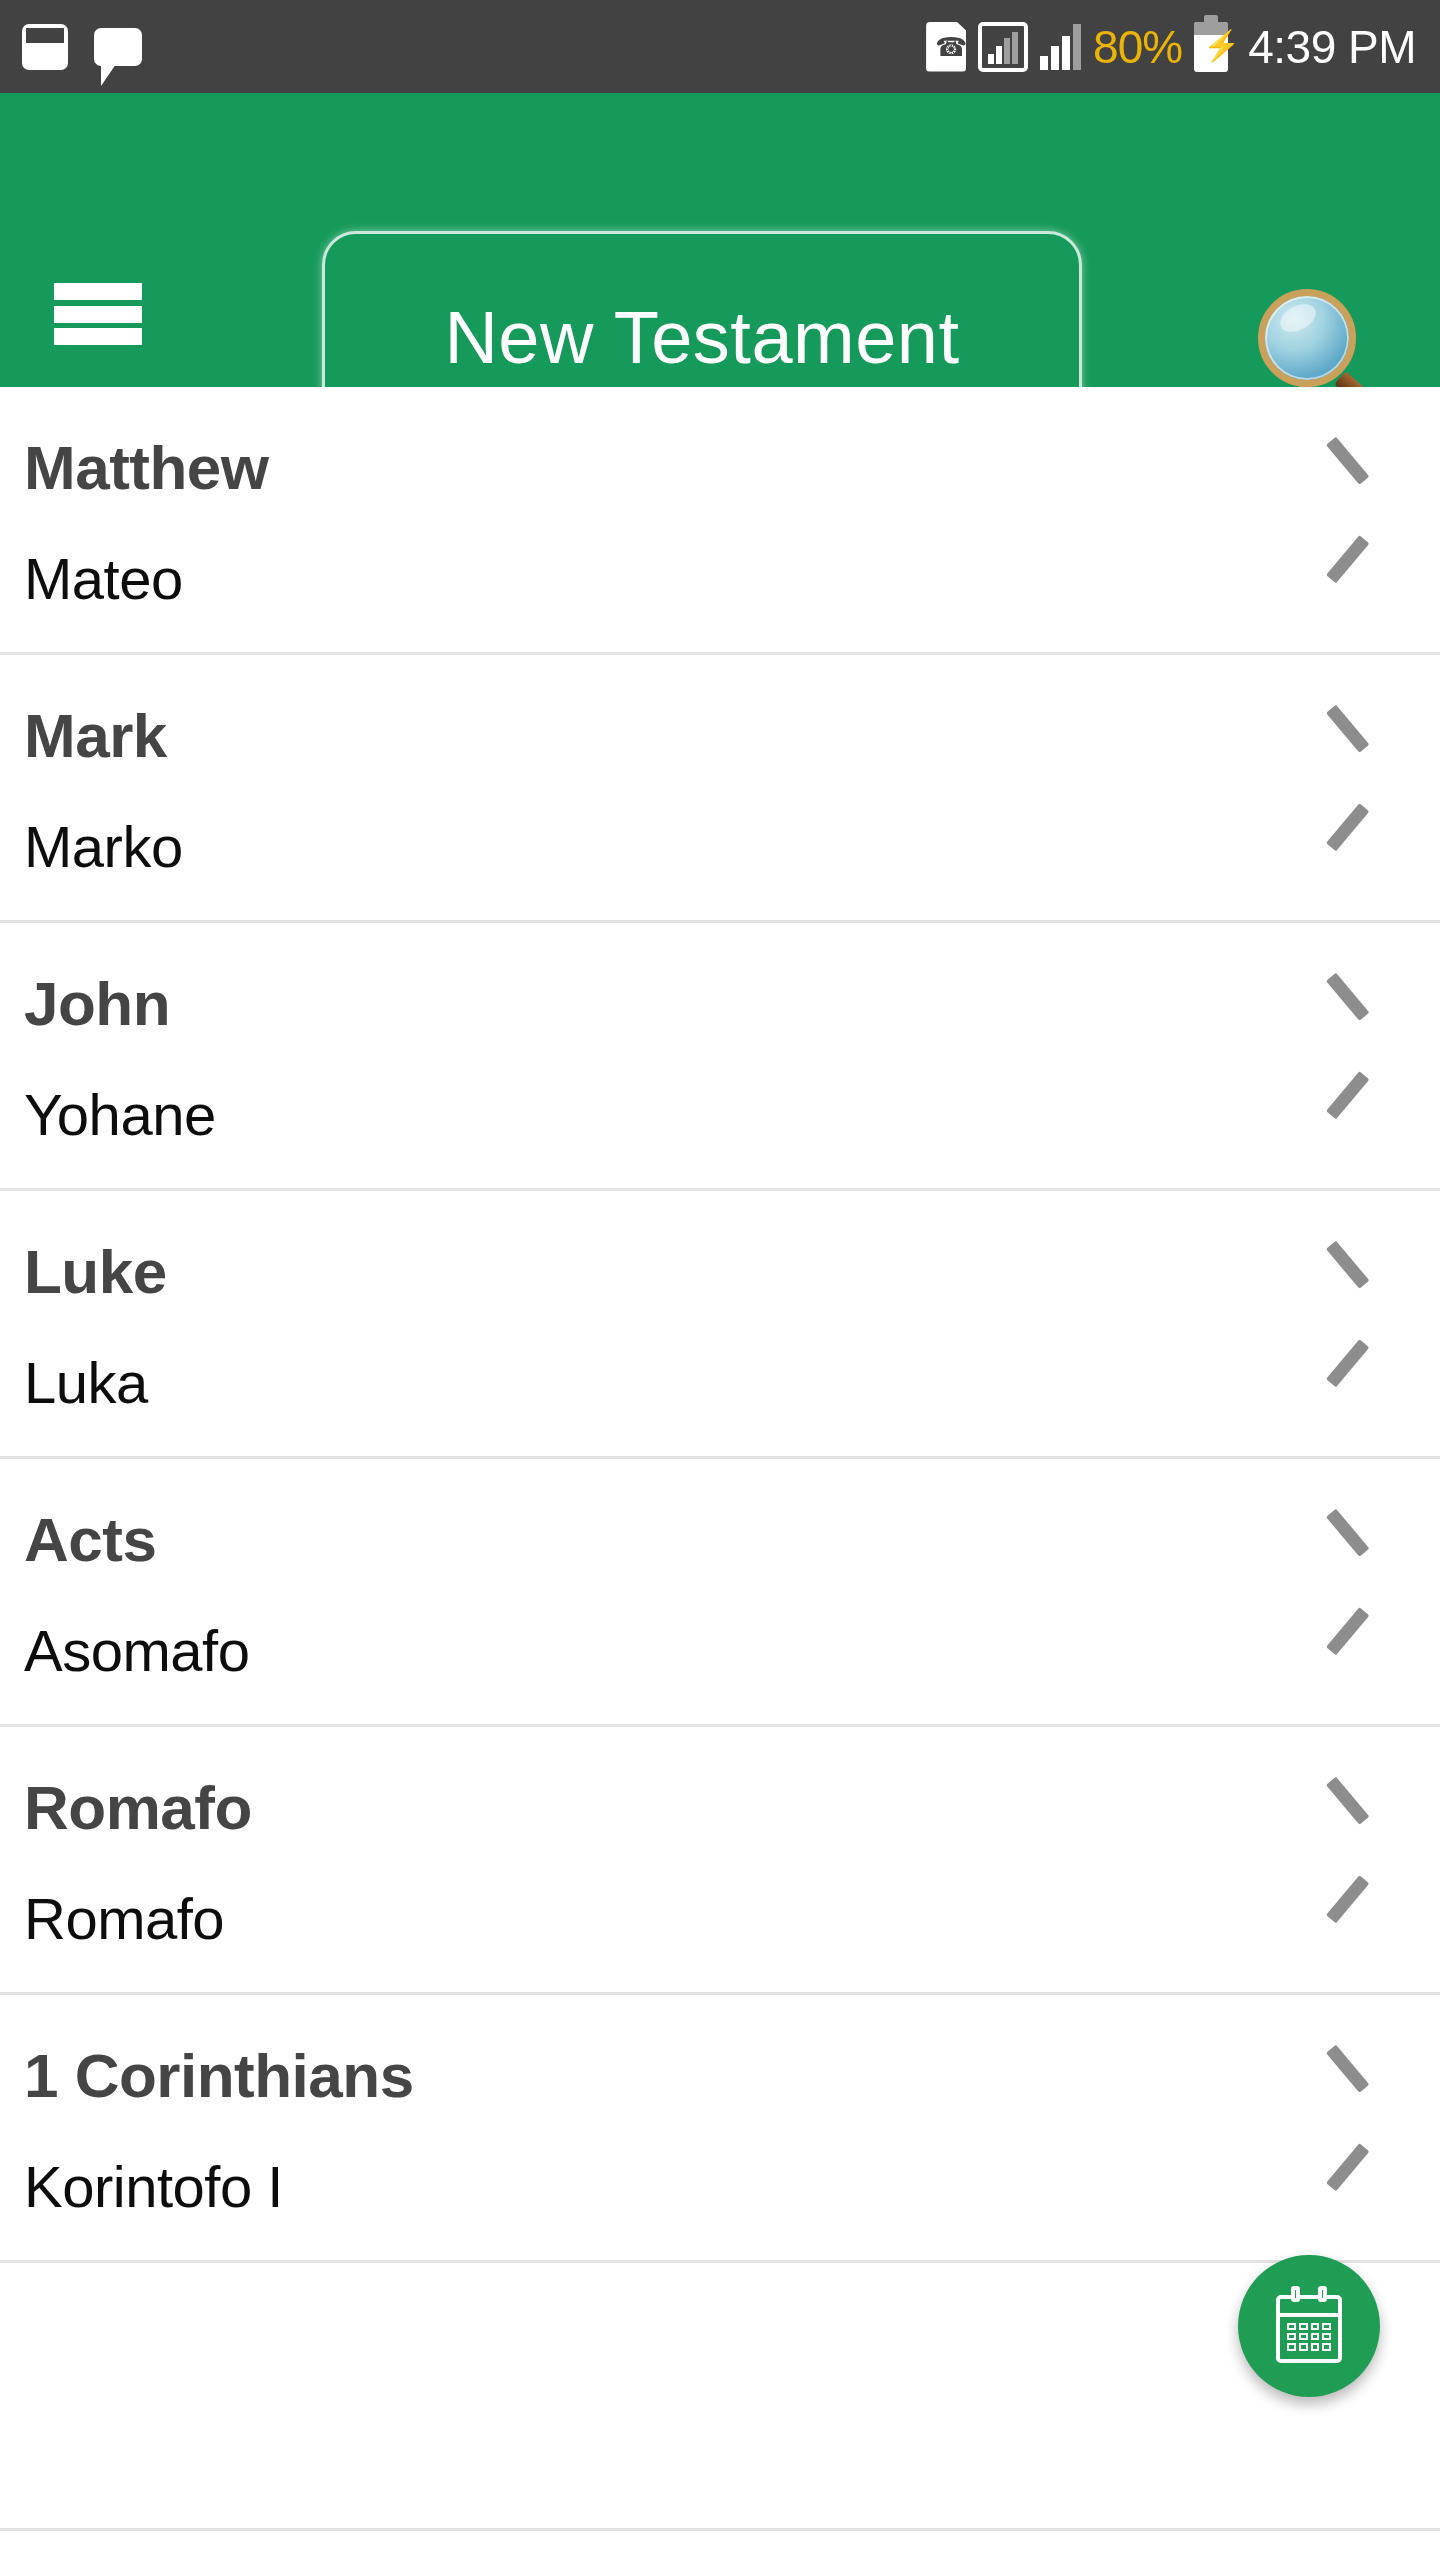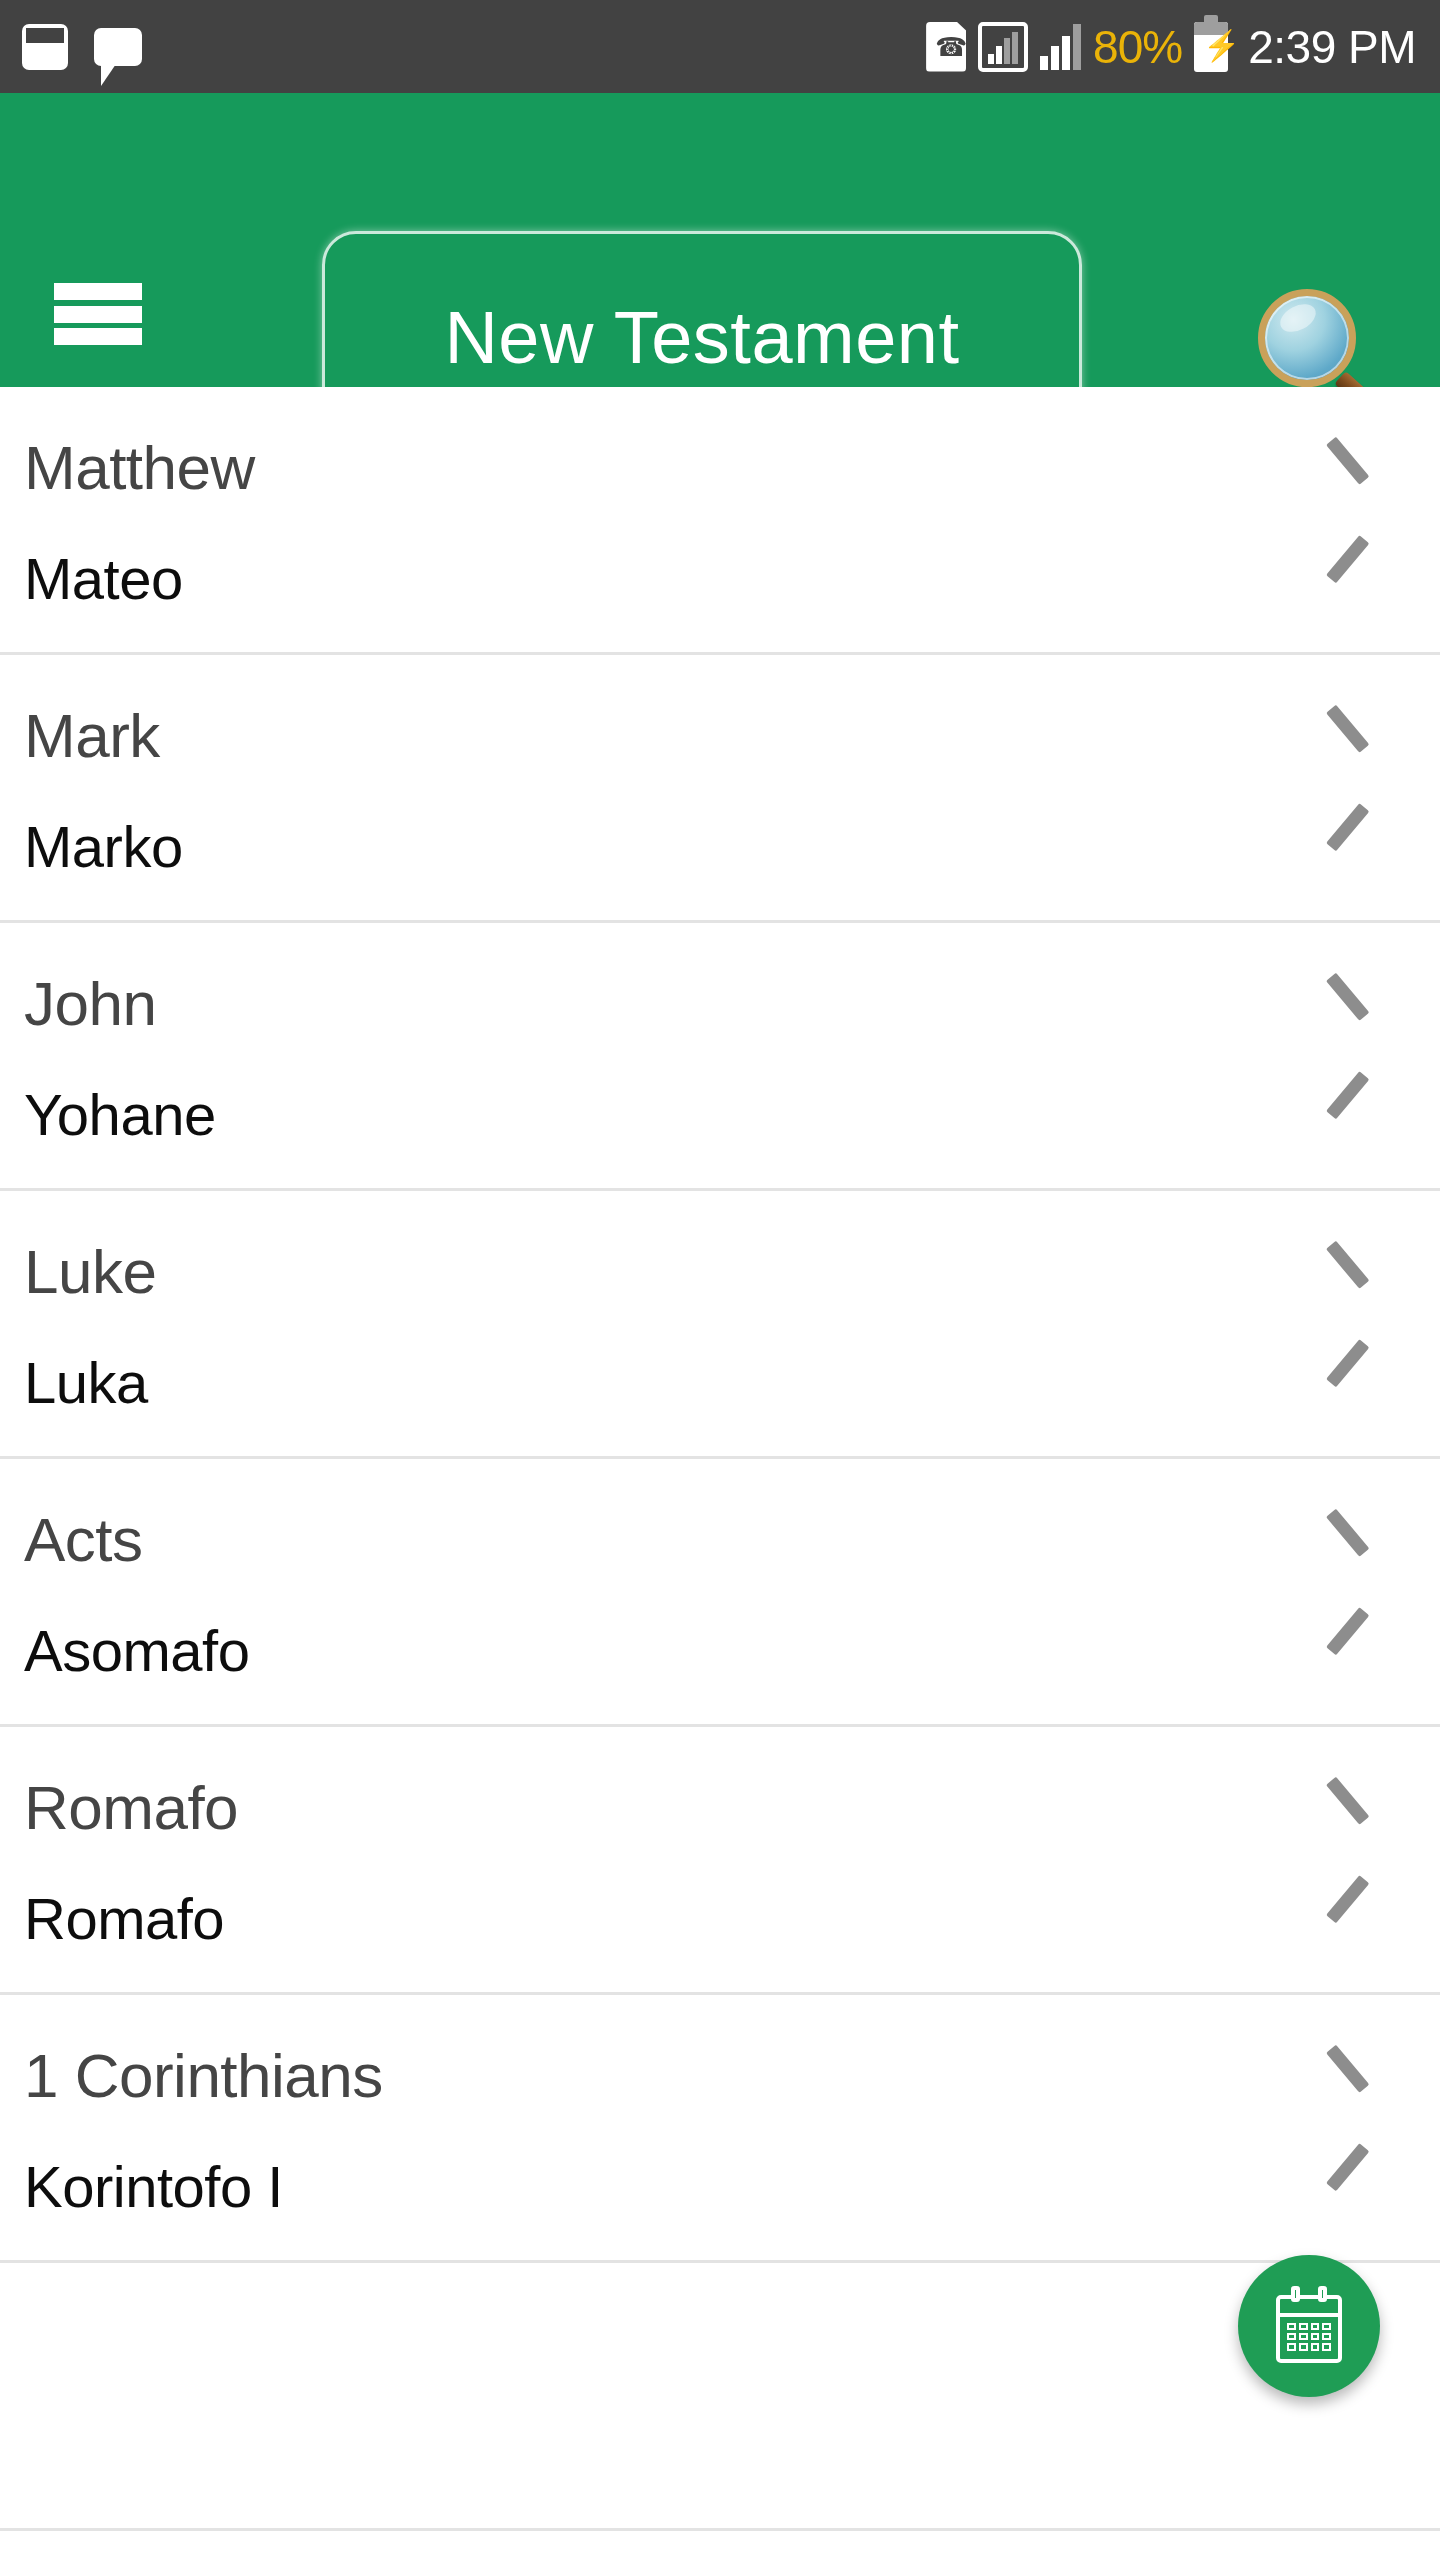--- a/index.html
+++ b/index.html
@@ -99,21 +99,21 @@
     position:absolute; left:88px; top:86px; width:64px; height:17px; border-radius:4px;
     background:linear-gradient(180deg,#a36a32 0%,#7b4a1e 55%,#5d3715 100%);
     transform:rotate(42deg); transform-origin:left center;
     box-shadow:1px 1px 2px rgba(0,0,0,.35);
   }
 
   
   .list{ position:absolute; top:387px; left:0; width:1440px; bottom:0; overflow:hidden; background:#fff; }
   .row{ position:relative; height:268px; border-bottom:3px solid #e3e3e3; background:#fff; }
   .row .name{
-    position:absolute; left:24px; top:45px; font-size:62px; font-weight:400; color:#454545;
+    position:absolute; left:24px; top:45px; font-size:62px; font-weight:700; color:#454545;
     letter-spacing:-0.5px; white-space:nowrap;
   }
   .row .sub{
     position:absolute; left:24px; top:158px; font-size:58px; font-weight:400; color:#0d0d0d;
     letter-spacing:-0.5px; white-space:nowrap;
   }
   .chev{ position:absolute; right:58px; top:52px; width:70px; height:90px; }
   .chev:before, .chev:after{
     content:""; position:absolute; left:14px; width:13px; background:#8d8d8d; border-radius:2px;
   }
@@ -162,21 +162,21 @@
         <b style="height:14px"></b>
           <b style="height:24px"></b>
           <b style="height:34px"></b>
           <b class="d" style="height:46px"></b>
       </div>
       <div class="sb-pct">80%</div>
       <div class="ic-batt">
         <div class="cap"></div>
           <div class="bolt">⚡</div>
       </div>
-      <div class="sb-time">2:39 PM</div>
+      <div class="sb-time">4:39 PM</div>
     </div>
   </div>
 
   <div class="appbar">
     <div class="hamburger">
       <span></span>
         <span></span>
         <span></span>
     </div>
     <div class="title-btn">

